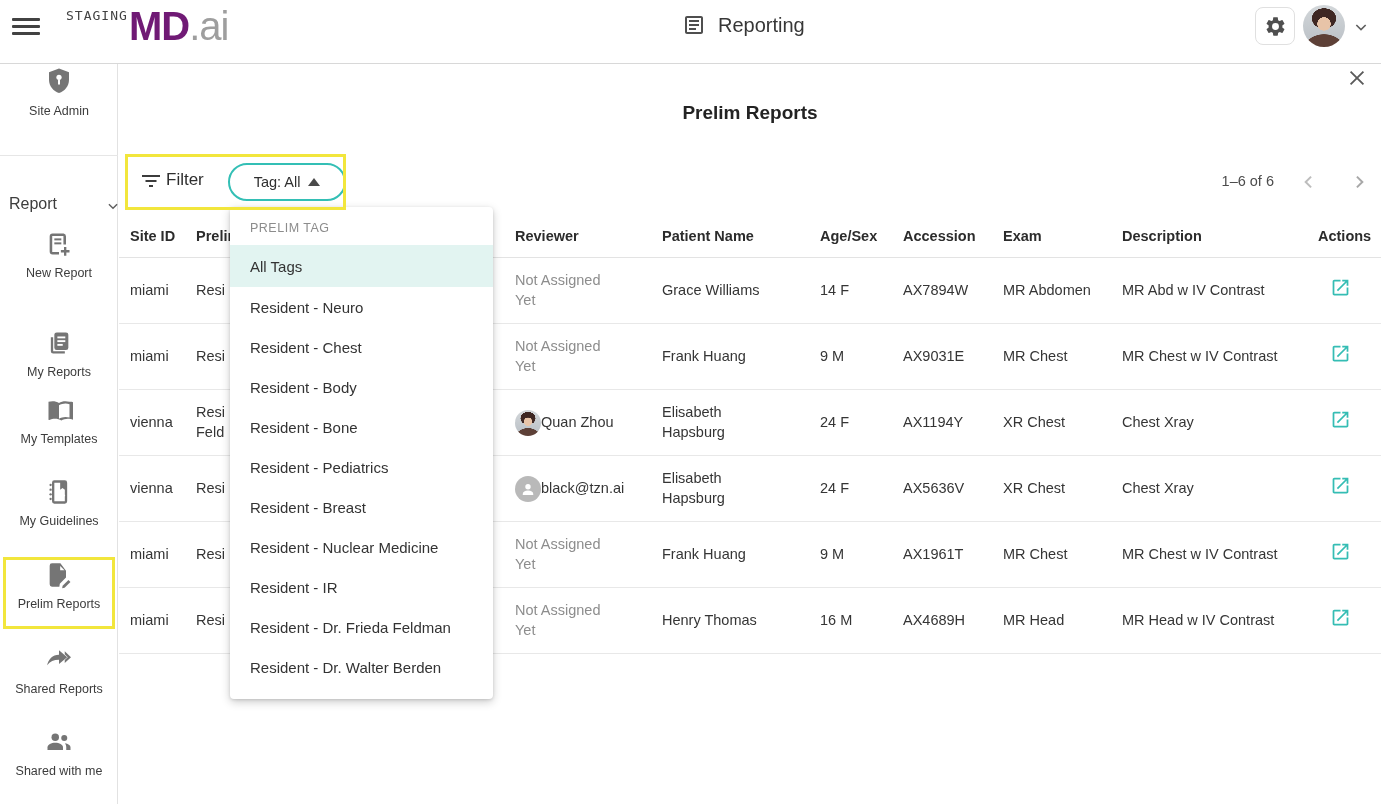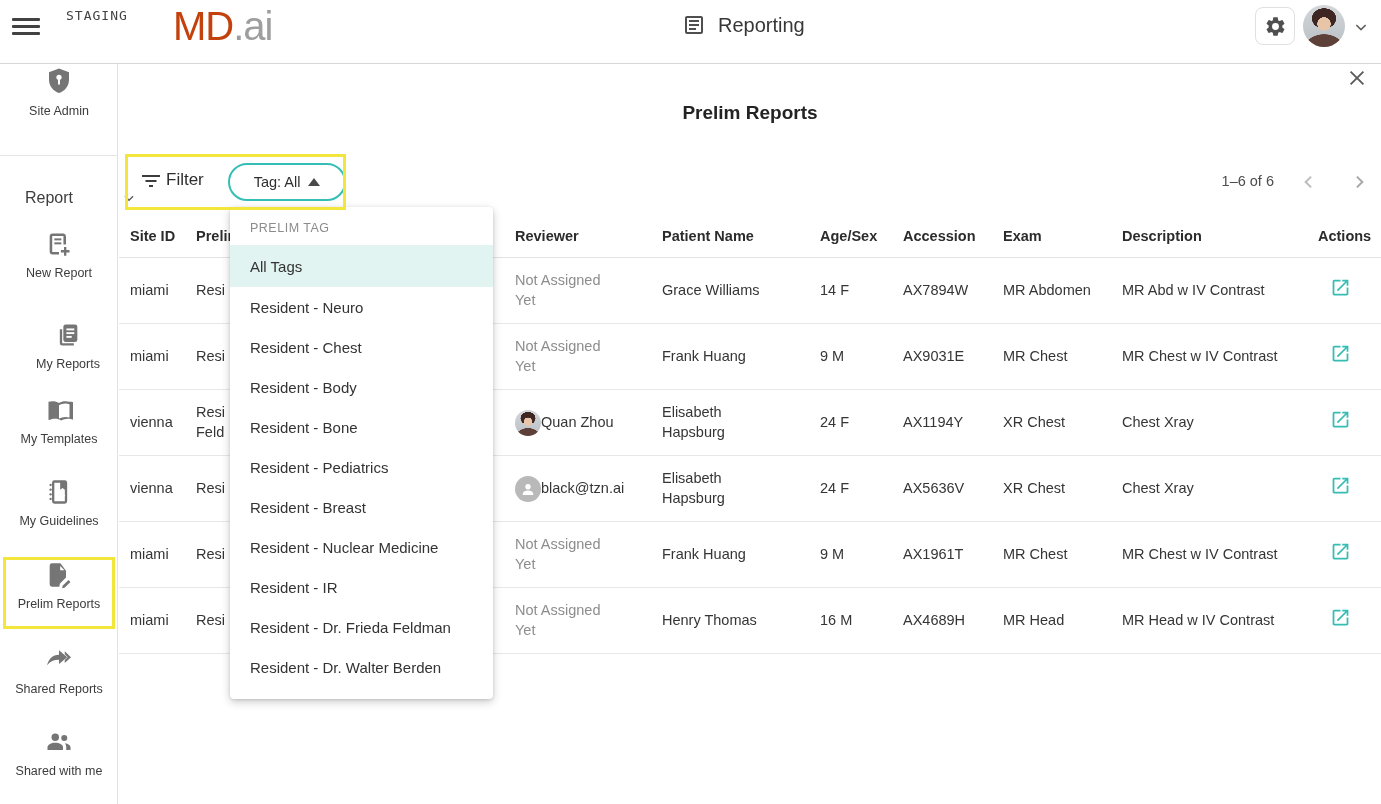--- a/index.html
+++ b/index.html
@@ -11,21 +11,21 @@
   svg { display:block; }
 
   
   .topbar { position:absolute; top:0; left:0; width:1381px; height:64px; background:#fff;
     border-bottom:1px solid #d8d8d8; z-index:50; }
   .hamburger { position:absolute; left:12px; top:14px; width:28px; height:24px; cursor:pointer; }
   .hamburger span { display:block; height:3px; background:#424242; margin:4px 0; border-radius:1px; }
   .staging { position:absolute; left:66px; top:8px; font-family:"DejaVu Sans Mono", monospace;
     font-size:13px; color:#424242; letter-spacing:1px; }
   .logo { position:absolute; left:129px; top:4px; font-size:40px; letter-spacing:-1px; }
-  .logo .md { color:#c2410c; font-weight:400;margin-left:44px; }
+  .logo .md { color:#701a75; font-weight:700; }
   .logo .dot { color:#9e9e9e; }
   .logo .ai { color:#9e9e9e; }
   .tb-title { position:absolute; left:682px; top:13px; display:flex; align-items:center; gap:12px; }
   .tb-title .ttl { font-size:20px; font-weight:500; color:#373737; }
   .gear-btn { position:absolute; left:1255px; top:7px; width:40px; height:38px; border:1px solid #e0e0e0;
     border-radius:8px; display:flex; align-items:center; justify-content:center; cursor:pointer; background:#fff; }
   .avatar { position:absolute; left:1303px; top:5px; width:42px; height:42px; border-radius:50%;
     cursor:pointer; overflow:hidden;
     background:
       radial-gradient(circle at 50% 128%, #5d4037 0 42%, rgba(0,0,0,0) 43%),
@@ -36,21 +36,21 @@
   .tb-caret { position:absolute; left:1353px; top:19px; cursor:pointer; }
 
   
   .sidebar { position:absolute; top:52px; left:0; width:118px; bottom:0; background:#fff;
     border-right:1px solid #e2e2e2; z-index:10; }
   .side-item { position:absolute; left:0; width:118px; display:flex; flex-direction:column;
     align-items:center; cursor:pointer; }
   .side-item .lbl { margin-top:8px; font-size:12.5px; color:#3c3c3c; text-align:center; }
   .side-divider { position:absolute; left:0; top:103px; width:118px; height:1px; background:#e6e6e6; }
   .report-head { position:absolute; left:0; top:131px; width:130px; height:30px; display:flex;
-    align-items:center; cursor:pointer;margin-left:16px; }
+    align-items:flex-end; cursor:pointer; }
   .report-head .lbl { font-size:16px; color:#3d3d3d; margin-left:9px; }
   .report-head .chev { margin-left:auto; margin-right:10px; }
 
   
   .content { position:absolute; left:119px; top:52px; width:1262px; bottom:0; background:#fff; }
   .close-x { position:absolute; right:12px; top:14px; width:24px; height:24px; cursor:pointer;
     display:flex; align-items:center; justify-content:center; }
   .page-title { position:absolute; top:50px; left:0; width:100%; text-align:center;
     font-size:19px; font-weight:bold; color:#232323; }
 
@@ -173,21 +173,21 @@
       <svg width="28" height="28" viewBox="0 0 24 24" fill="#757575">
           <path d="M16 3H6.5A2.5 2.5 0 0 0 4 5.5v13A2.5 2.5 0 0 0 6.5 21H12v-2.2H6.2V5.2h9.6v7.3H18V5.5A2.5 2.5 0 0 0 16 3z"></path>
           <rect x="8" y="7.2" width="6" height="1.7"></rect>
           <rect x="8" y="10.6" width="6" height="1.7"></rect>
           <path d="M18.3 14.5v2.7H21v2h-2.7V22h-2v-2.8h-2.7v-2h2.7v-2.7z"></path>
         </svg>
     </span>
     <span class="lbl">New Report</span>
   </div>
 
-  <div class="side-item" style="top:269px;margin-left:9px;">
+  <div class="side-item" style="top:277px;">
     <span>
       <svg width="28" height="28" viewBox="0 0 24 24" fill="#757575">
           <path d="M5 7h2v12h10v2H7a2 2 0 0 1-2-2V7z"></path>
           <path d="M10 3h8a2 2 0 0 1 2 2v11a2 2 0 0 1-2 2h-8a2 2 0 0 1-2-2V5a2 2 0 0 1 2-2z"></path>
           <rect x="10.6" y="6.4" width="6.8" height="1.6" fill="#fff"></rect>
           <rect x="10.6" y="9.6" width="6.8" height="1.6" fill="#fff"></rect>
           <rect x="10.6" y="12.8" width="4.6" height="1.6" fill="#fff"></rect>
         </svg>
     </span>
     <span class="lbl">My Reports</span>

